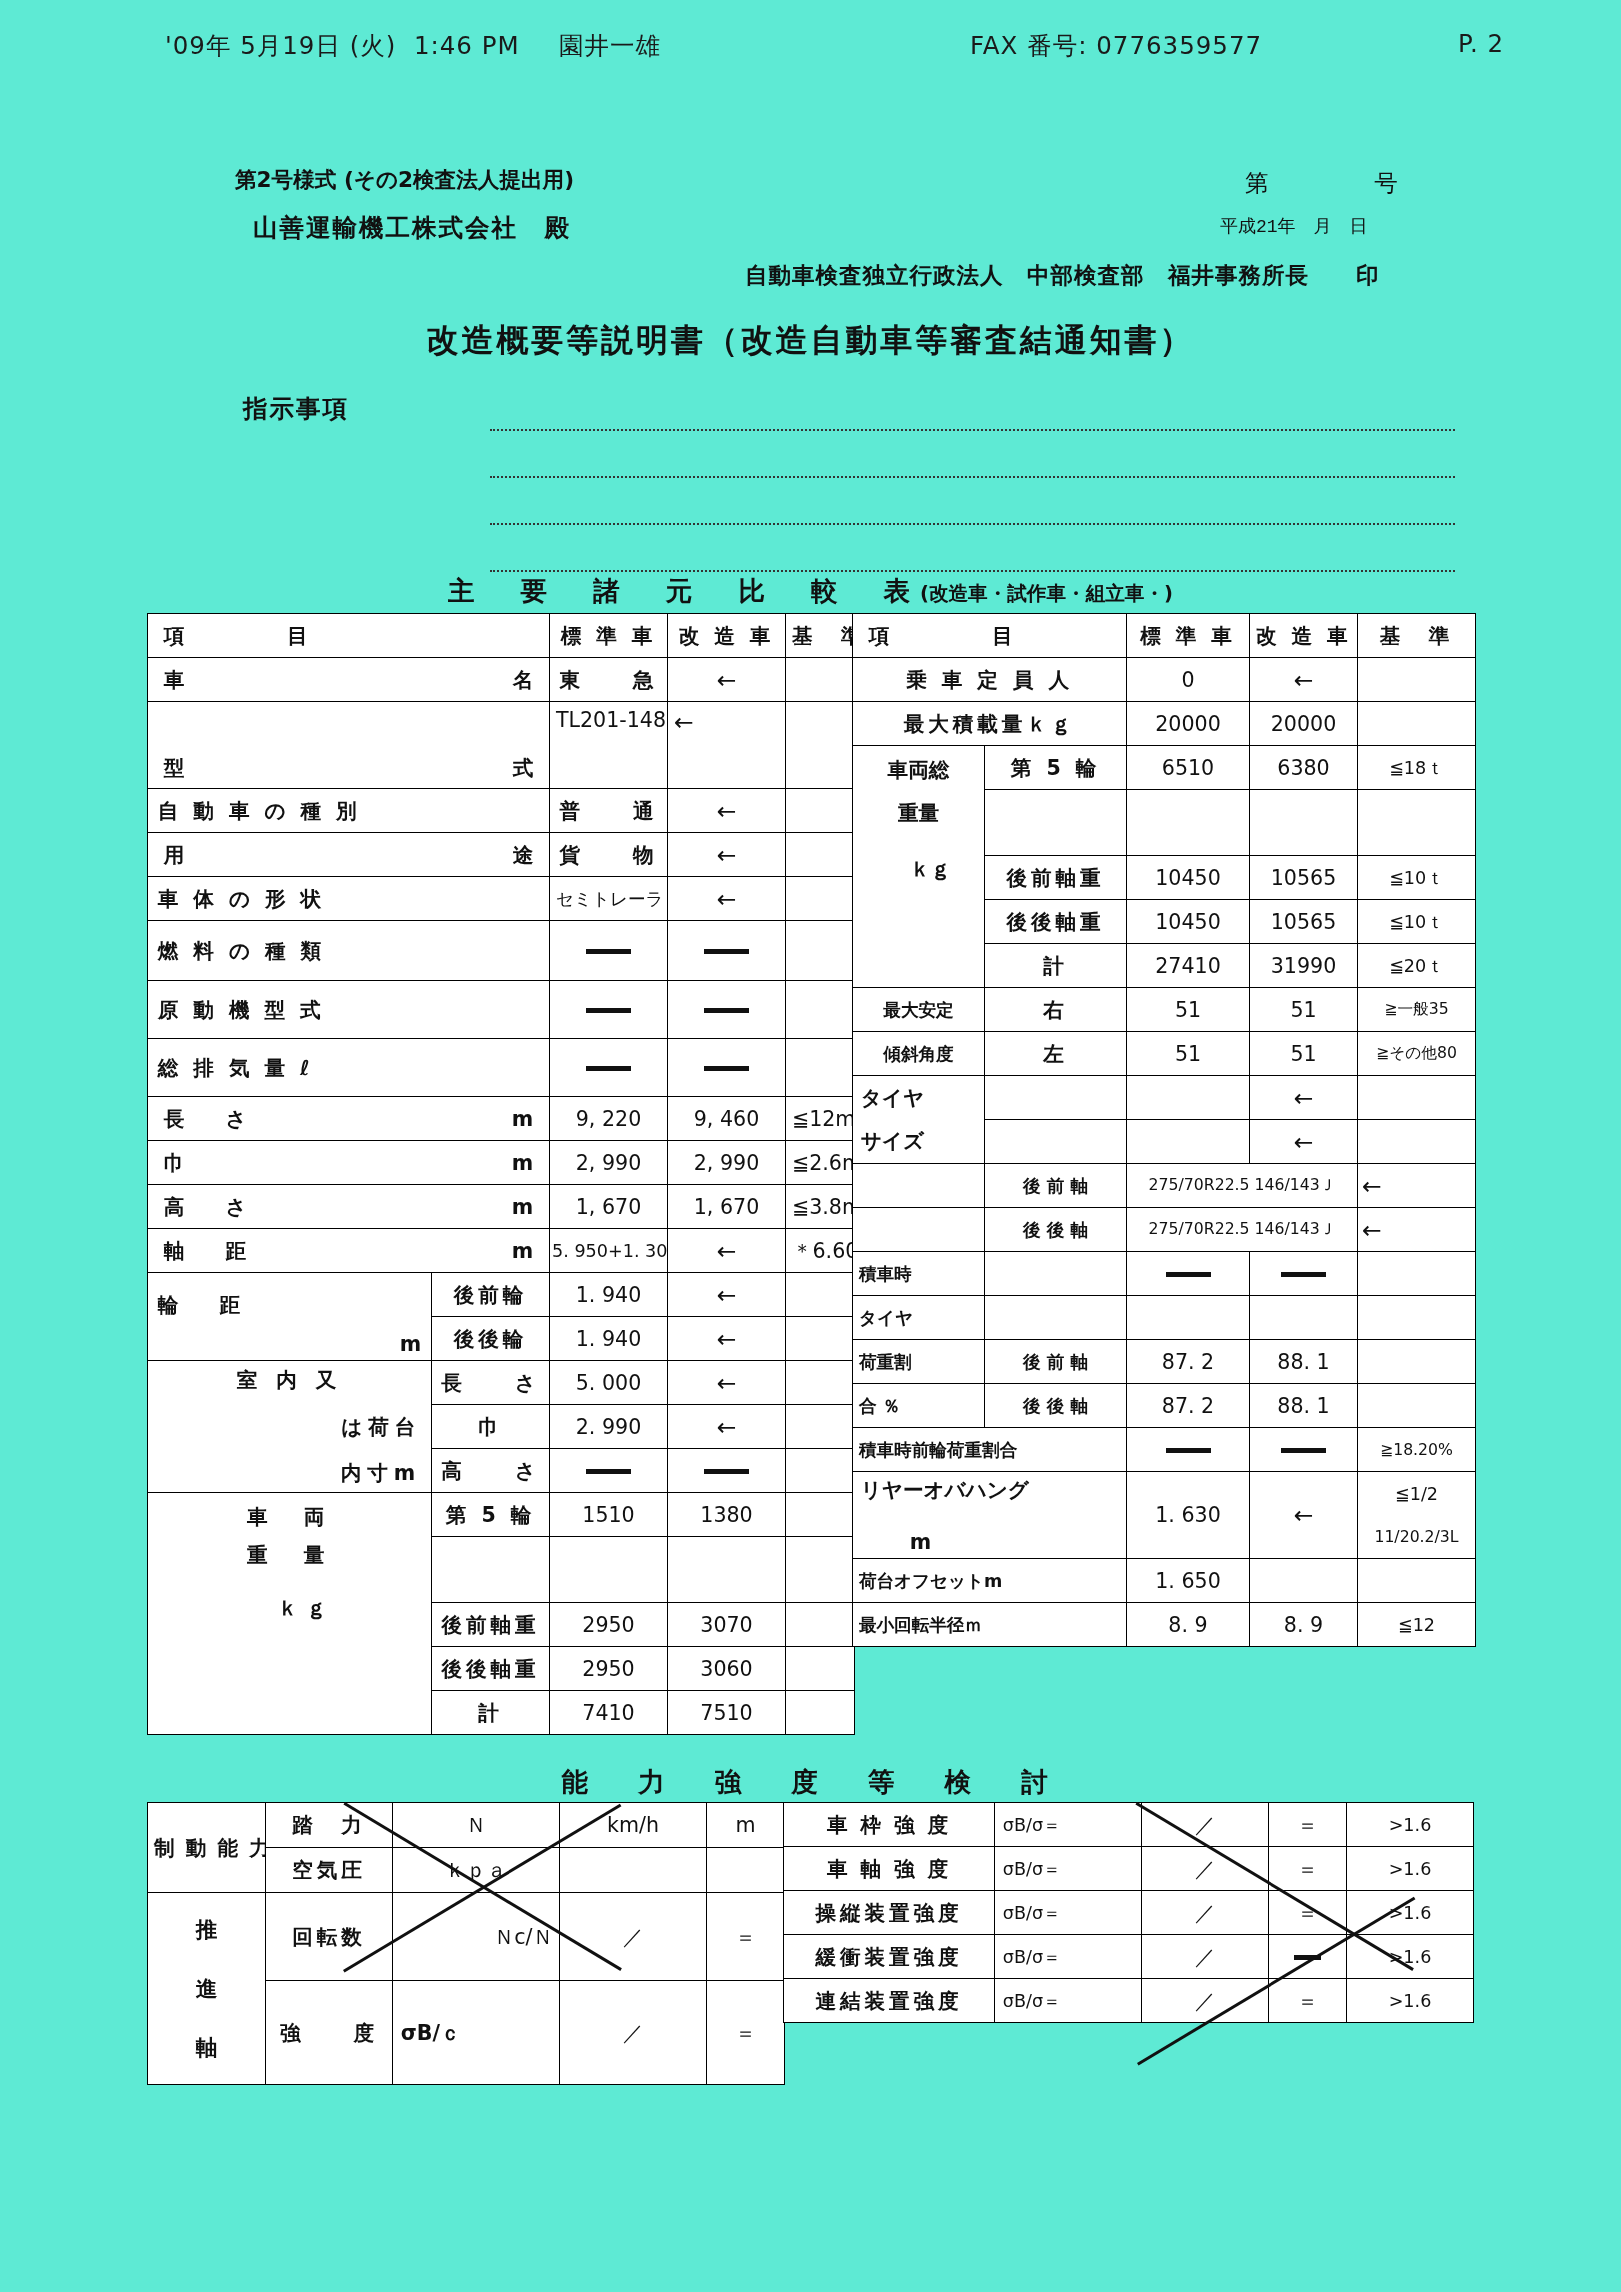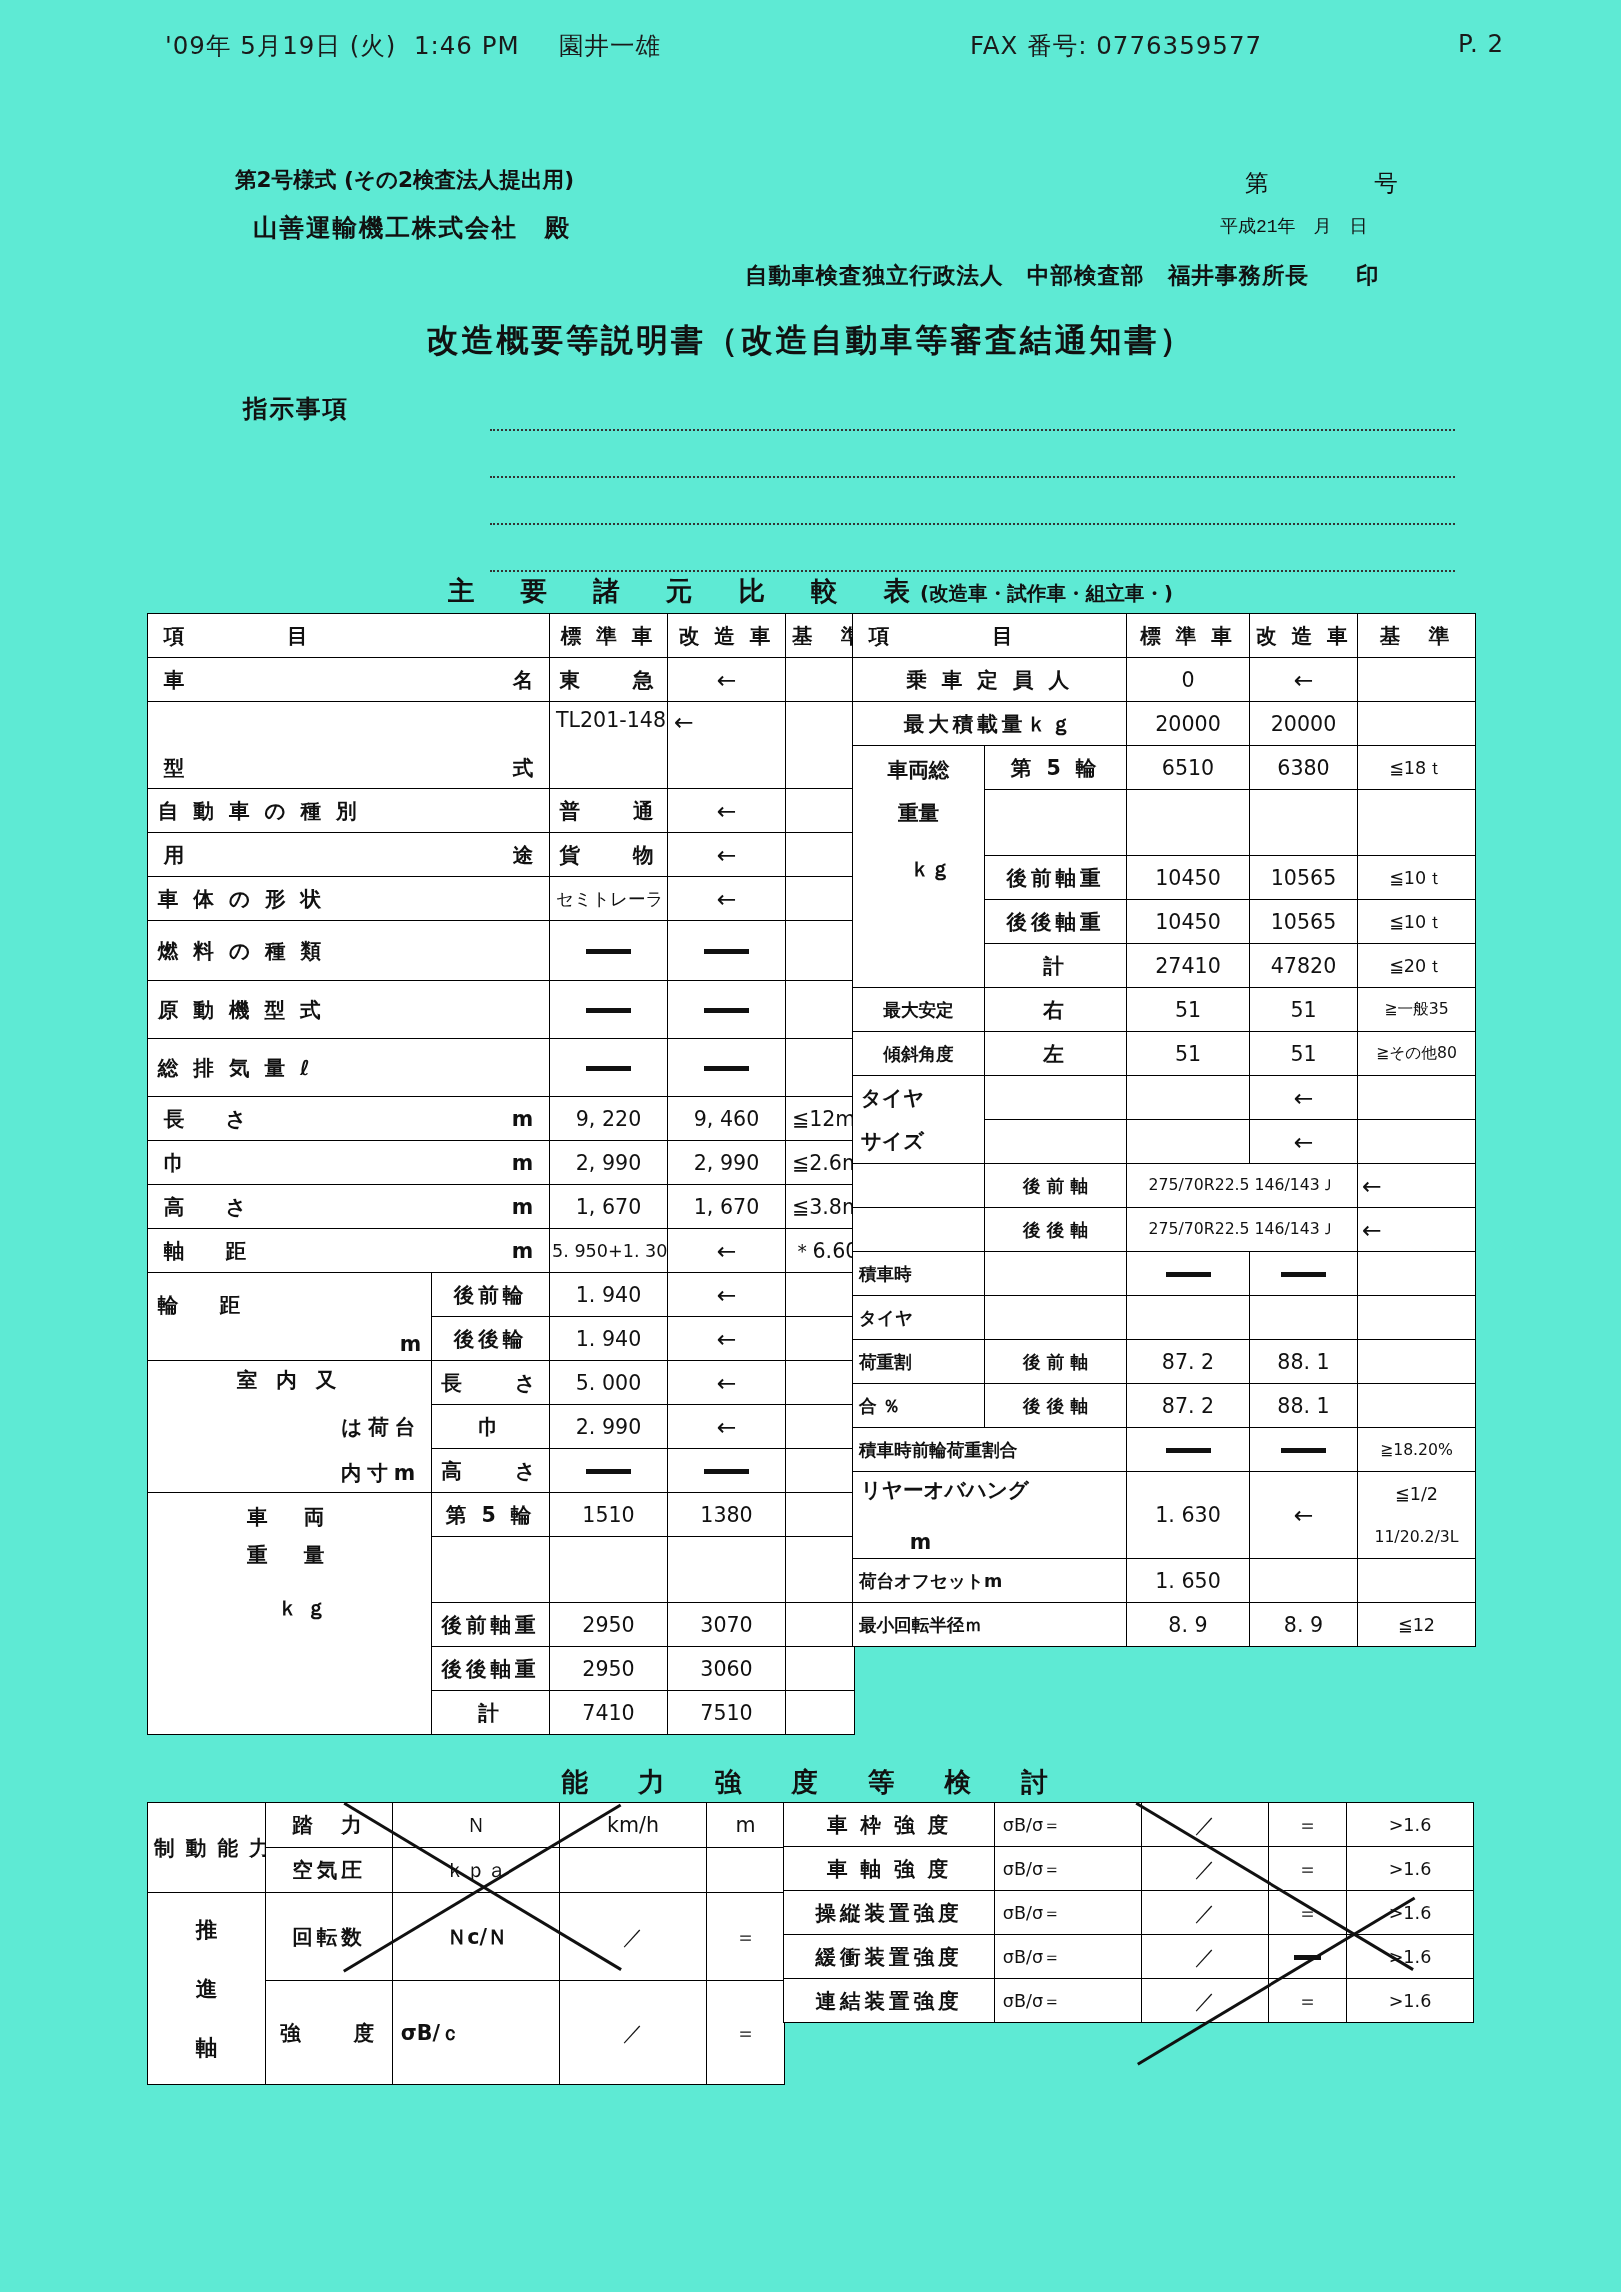--- a/index.html
+++ b/index.html
@@ -383,21 +383,21 @@
       </tr>
       <tr>
         <td class="lbl-c">後後軸重</td>
         <td class="num">10450</td>
         <td class="num">10565</td>
         <td class="num-l sm">≦10ｔ</td>
       </tr>
       <tr>
         <td class="lbl-c">計</td>
         <td class="num">27410</td>
-        <td class="num">47820</td>
+        <td class="num">31990</td>
         <td class="num-l sm">≦20ｔ</td>
       </tr>
 
       <tr>
         <td class="sm" style="font-weight:bold">最大安定</td>
         <td class="lbl-c">右</td>
         <td class="num">51</td>
         <td class="num">51</td>
         <td class="num-l xs">≧一般35</td>
       </tr>
@@ -533,21 +533,21 @@
       </tr>
       <tr style="height:88px">
         <td rowspan="2" style="padding:0">
           <div style="display:flex;flex-direction:column;justify-content:space-around;height:176px;font-weight:bold;font-size:21.6px">
             <div>推</div>
             <div>進</div>
             <div>軸</div>
           </div>
         </td>
         <td class="lbl-c">回転数</td>
-        <td style="font-weight:bold;text-align:center;padding-left:8px">Ｎc/Ｎ</td>
+        <td style="font-weight:normal;text-align:right;padding-left:8px">Ｎc/Ｎ</td>
         <td>／</td>
         <td>＝</td>
       </tr>
       <tr style="height:104px">
         <td class="lbl-c">強　　度</td>
         <td style="font-weight:bold;text-align:left;padding-left:7.8px">σB/ｃ</td>
         <td>／</td>
         <td>＝</td>
       </tr>
     </tbody>

